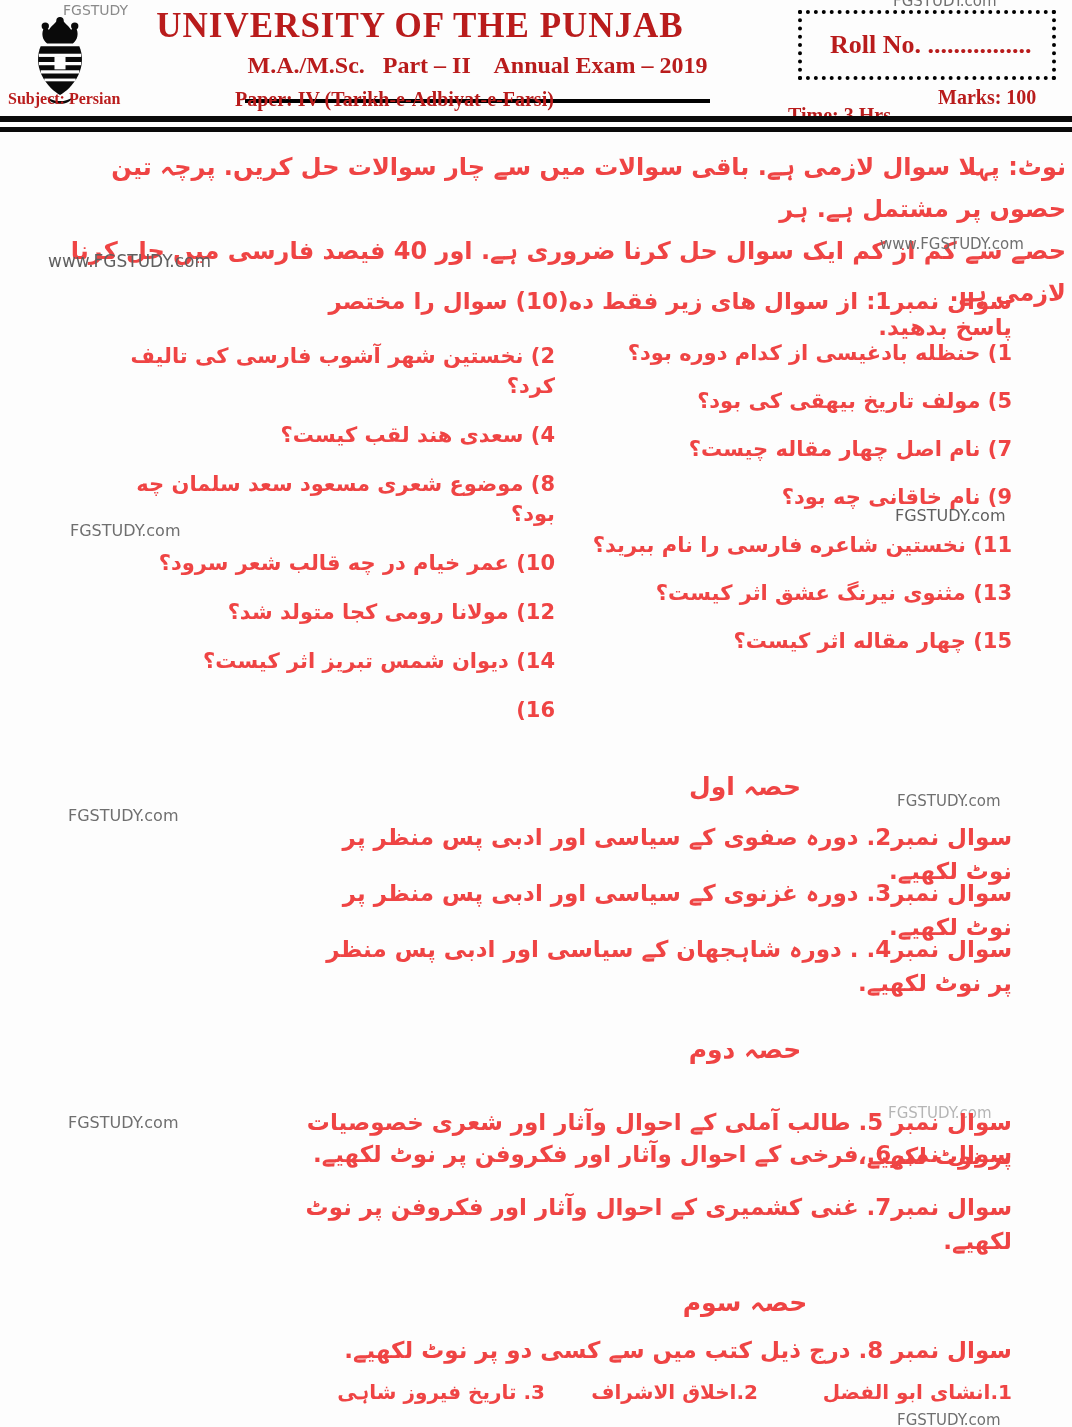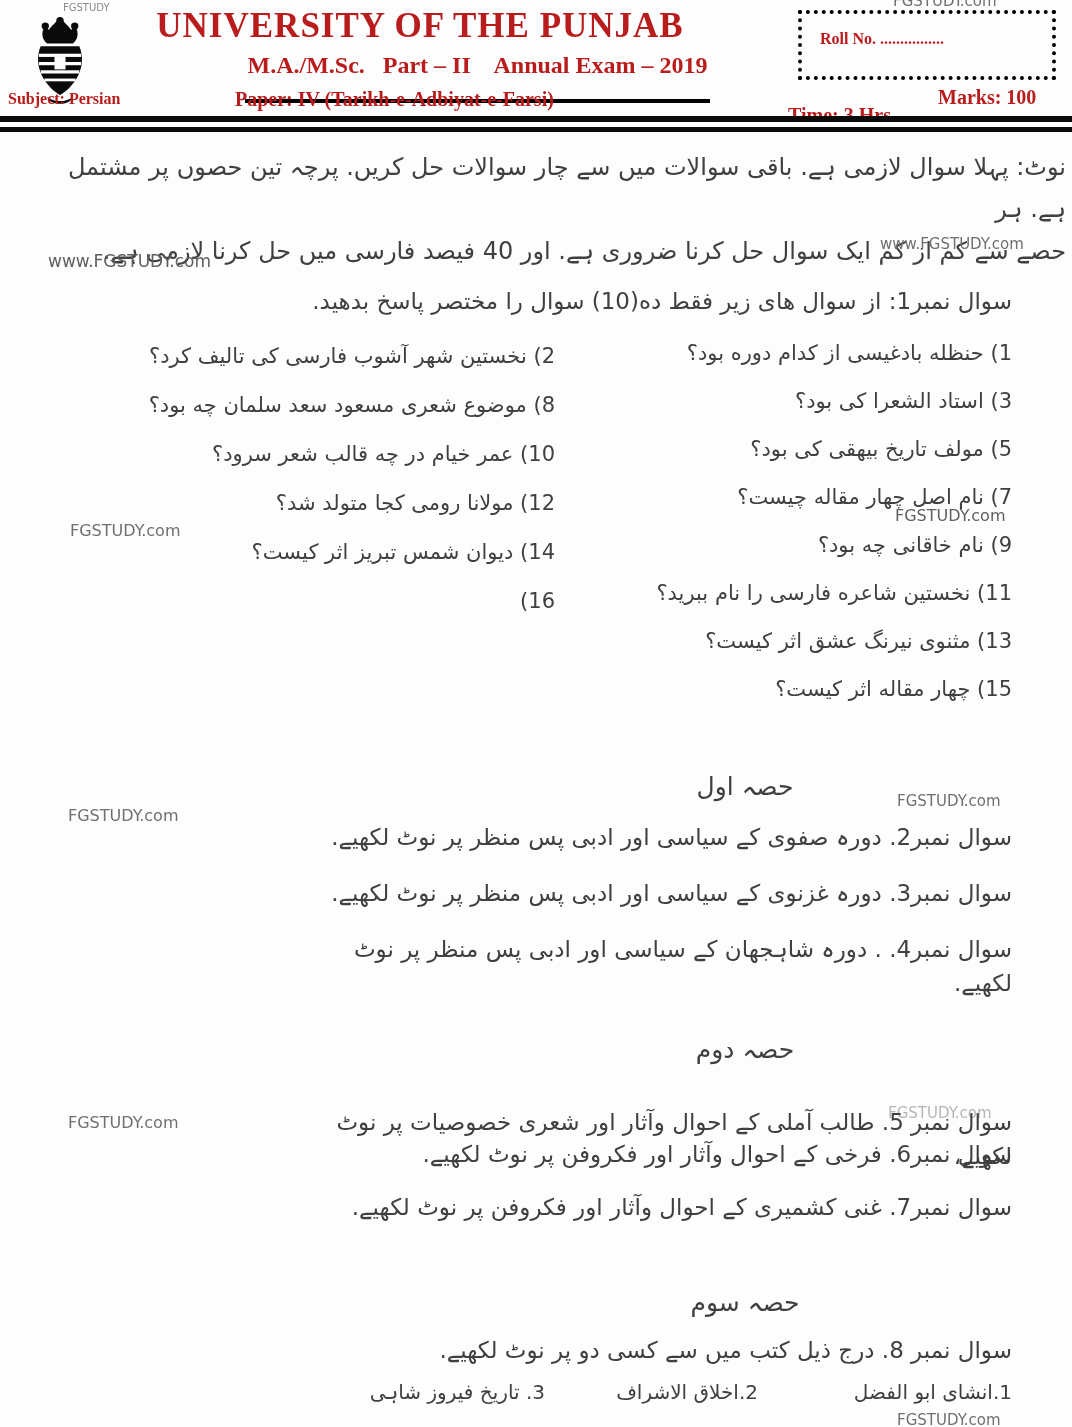--- a/index.html
+++ b/index.html
@@ -9,37 +9,37 @@
     background:#fdfdfd;
     overflow:hidden;
     font-family:"DejaVu Sans",sans-serif;
     color:#111;
   }
   .abs{position:absolute;}
   .eng{font-family:"Liberation Serif",serif;font-weight:700;color:#b91c1c;}
   .urdu{
     direction:rtl;text-align:right;
     font-family:"DejaVu Sans",sans-serif;
-    font-weight:400;color:#404040;
+    font-weight:700;color:#ef4444;
   }
   .wm{
     font-family:"DejaVu Sans",sans-serif;
     color:#6f6f6f;font-weight:400;
     white-space:nowrap;
   }
   
   .logo{left:12px;top:16px;width:96px;height:92px;}
-  .brand-wm{left:63px;top:2px;font-size:10px;color:#8a8a8a;}
+  .brand-wm{left:63px;top:2px;font-size:14px;color:#8a8a8a;}
   .uni-title{left:120px;top:6px;width:600px;font-size:35px;letter-spacing:1px;text-align:center;white-space:nowrap;}
   .exam-line{left:245px;top:52px;width:465px;font-size:24px;text-align:center;
     border-bottom:4px solid #000;padding-bottom:20px;white-space:pre;}
   .subject{left:8px;top:90px;font-size:16px;white-space:nowrap;}
   .paper{left:235px;top:88px;font-size:20px;white-space:nowrap;}
   .rollbox{left:798px;top:10px;width:250px;height:62px;border:4px dotted #000;}
-  .rollbox .roll-text{position:absolute;left:18px;top:16px;font-size:16px;white-space:pre;}
+  .rollbox .roll-text{position:absolute;left:28px;top:16px;font-size:26px;white-space:pre;}
   .time{left:788px;top:76px;font-size:20px;margin-top:28px;}
   .marks{left:938px;top:86px;font-size:20px;}
   .rule{left:0;top:116px;width:1072px;height:5px;border-top:6px solid #0a0a0a;border-bottom:5px solid #0a0a0a;}
   
   .note{left:60px;top:146px;width:1006px;font-size:24px;line-height:42px;}
   
   .q1-heading{left:300px;top:288px;width:712px;font-size:23px;}
   .col{display:flex;flex-direction:column;}
   .col-right{left:552px;top:338px;width:460px;}
   .col-left{left:100px;top:341px;width:455px;}
@@ -105,31 +105,31 @@
     <div>حصے سے کم از کم ایک سوال حل کرنا ضروری ہے. اور 40 فیصد فارسی میں حل کرنا لازمی ہے.</div>
   </div>
 
   <div class="abs wm wm-right-1">www.FGSTUDY.com</div>
   <div class="abs wm wm-left-1">www.FGSTUDY.com</div>
 
   <div class="abs urdu q1-heading">سوال نمبر1: از سوال های زیر فقط ده(10) سوال را مختصر پاسخ بدهید.</div>
 
   <div class="abs urdu col col-right">
     <div class="q-item">1) حنظله بادغیسی از کدام دوره بود؟</div>
-    <div class="q-item">3) استاد الشعرا کی بود؟</div>
     <div class="q-item">5) مولف تاریخ بیهقی کی بود؟</div>
     <div class="q-item">7) نام اصل چهار مقاله چیست؟</div>
     <div class="q-item">9) نام خاقانی چه بود؟</div>
     <div class="q-item">11) نخستین شاعره فارسی را نام ببرید؟</div>
     <div class="q-item">13) مثنوی نیرنگ عشق اثر کیست؟</div>
     <div class="q-item">15) چهار مقاله اثر کیست؟</div>
   </div>
 
   <div class="abs urdu col col-left">
     <div class="q-item">2) نخستین شهر آشوب فارسی کی تالیف کرد؟</div>
+    <div class="q-item">4) سعدی هند لقب کیست؟</div>
     <div class="q-item">8) موضوع شعری مسعود سعد سلمان چه بود؟</div>
     <div class="q-item">10) عمر خیام در چه قالب شعر سرود؟</div>
     <div class="q-item">12) مولانا رومی کجا متولد شد؟</div>
     <div class="q-item">14) دیوان شمس تبریز اثر کیست؟</div>
     <div class="q-item">16)</div>
   </div>
 
   <div class="abs wm wm-right-2">FGSTUDY.com</div>
   <div class="abs wm wm-left-2">FGSTUDY.com</div>
 

